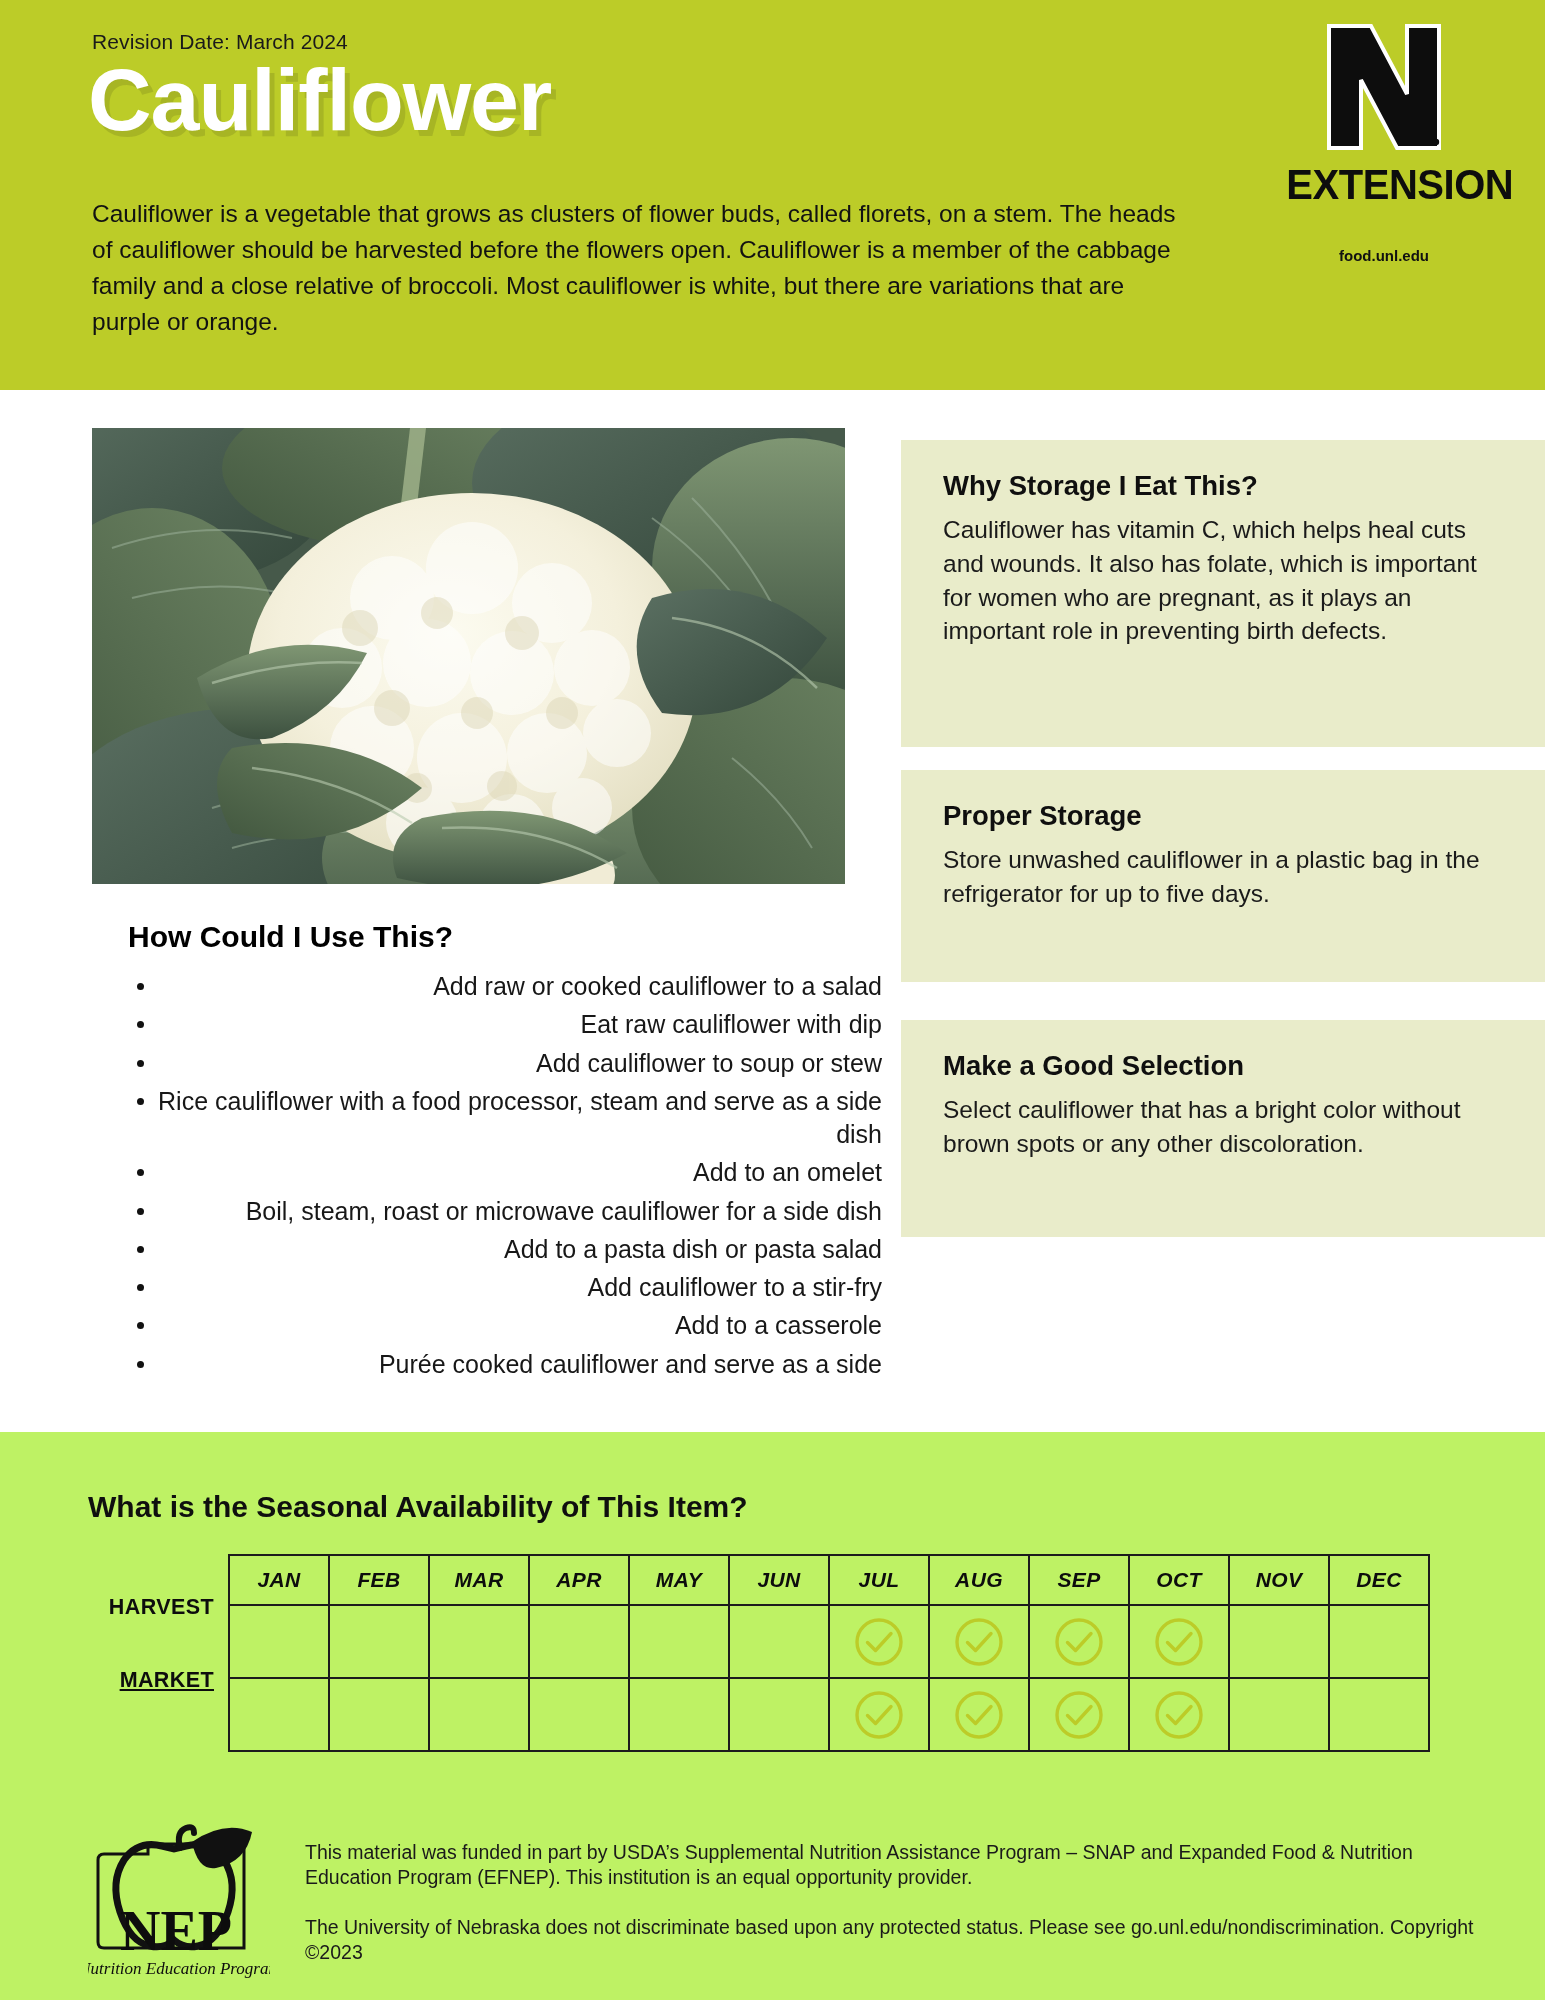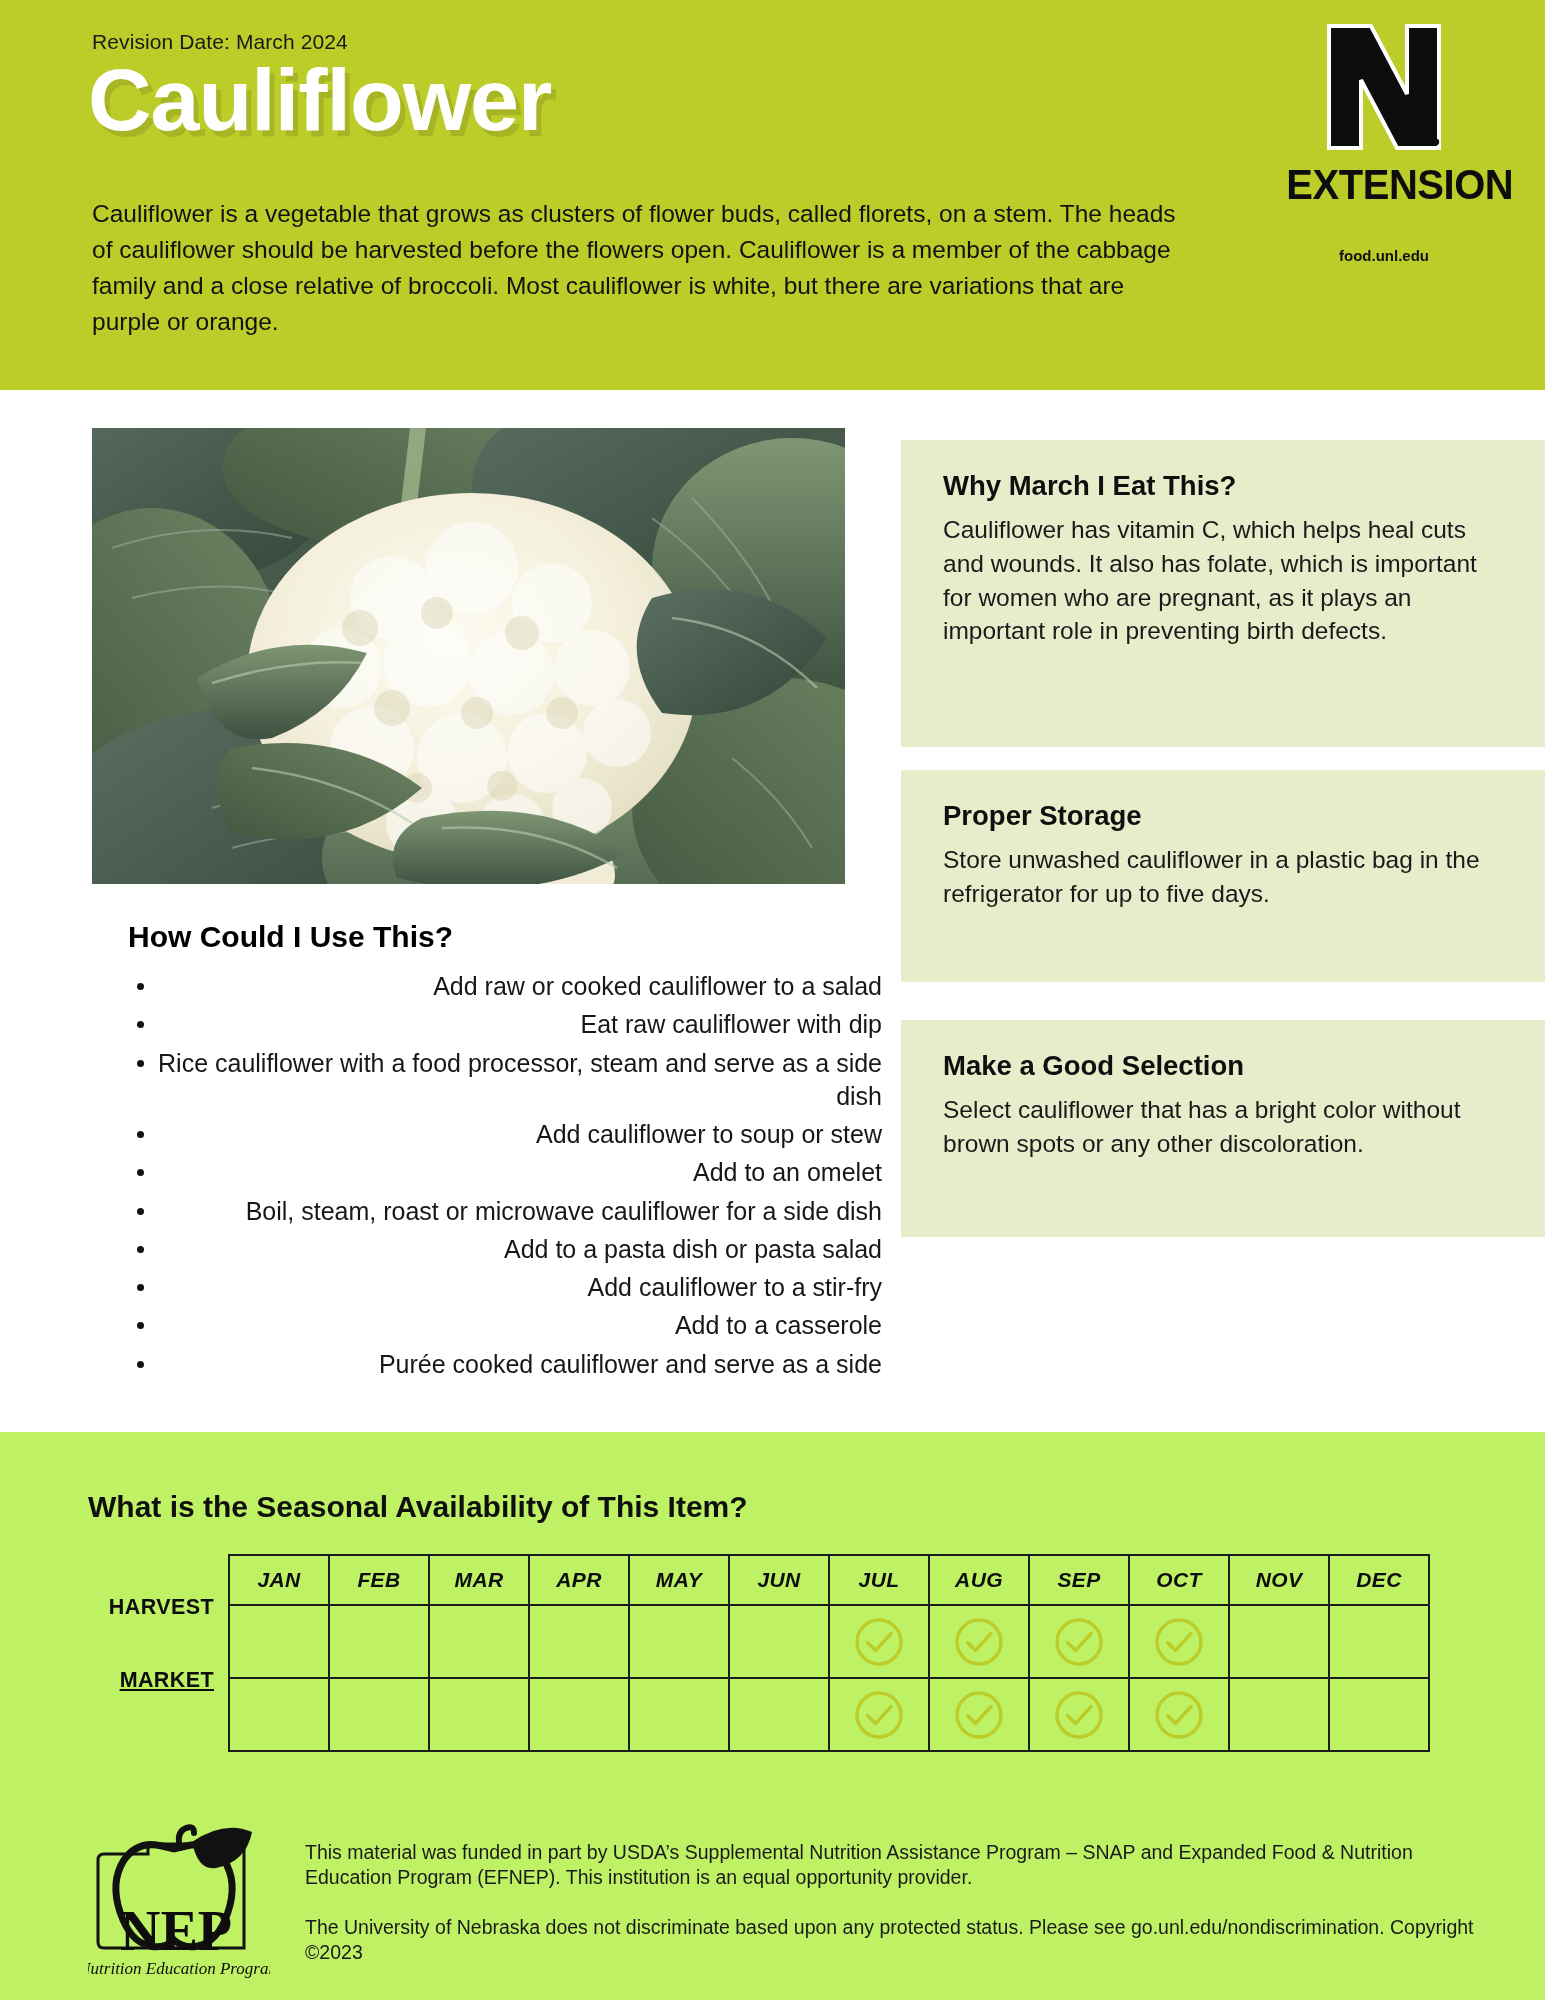--- a/index.html
+++ b/index.html
@@ -332,33 +332,33 @@
         <path d="M580 190 q85 10 145 70"></path>
       </g>
     </svg>
   </div>
 
   <div class="use-section">
     <h2 class="use-heading">How Could I Use This?</h2>
     <ul class="use-list">
       <li>Add raw or cooked cauliflower to a salad</li>
       <li>Eat raw cauliflower with dip</li>
+      <li>Add cauliflower to soup or stew</li>
       <li>Rice cauliflower with a food processor, steam and serve as a side dish</li>
-      <li>Add cauliflower to soup or stew</li>
       <li>Add to an omelet</li>
       <li>Boil, steam, roast or microwave cauliflower for a side dish</li>
       <li>Add to a pasta dish or pasta salad</li>
       <li>Add cauliflower to a stir-fry</li>
       <li>Add to a casserole</li>
       <li>Purée cooked cauliflower and serve as a side</li>
     </ul>
   </div>
 
   <div class="info-box box-1">
-    <div class="box-title">Why March I Eat This?</div>
+    <div class="box-title">Why Storage I Eat This?</div>
     <div class="box-text">Cauliflower has vitamin C, which helps heal cuts and wounds. It also has folate, which is important for women who are pregnant, as it plays an important role in preventing birth defects.</div>
   </div>
 
   <div class="info-box box-3">
     <div class="box-title">Make a Good Selection</div>
     <div class="box-text">Select cauliflower that has a bright color without brown spots or any other discoloration.</div>
   </div>
 
   <div class="info-box box-2">
     <div class="box-title">Proper Storage</div>

